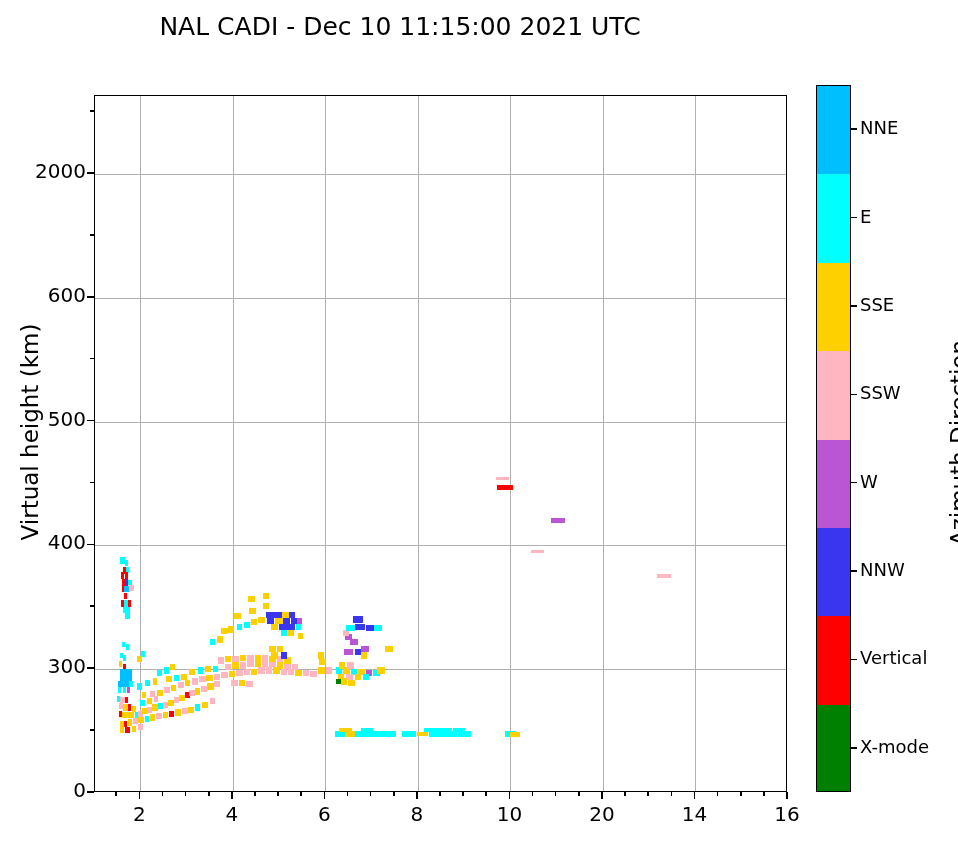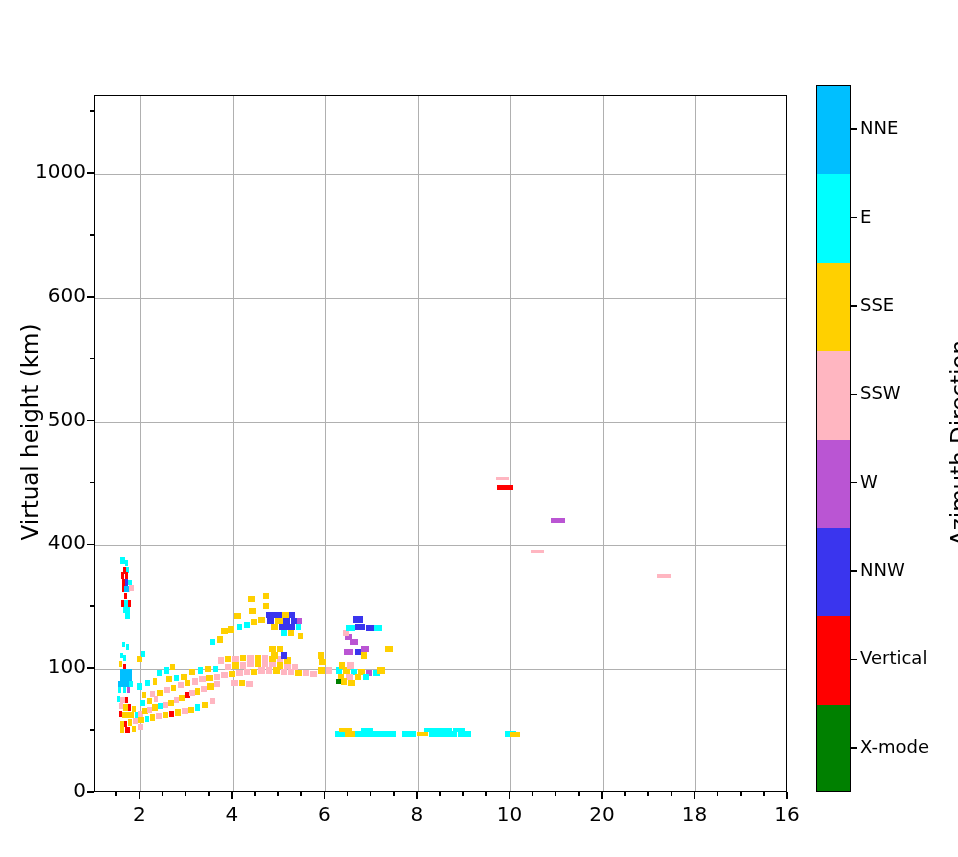--- a/index.html
+++ b/index.html
@@ -166,20 +166,21 @@
     white-space: nowrap;
     transform: rotate(-90deg);
     transform-origin: center center;
   }
 </style>
 </head>
 <body>
 
 <div id="figure">
 
+  <div id="plot-title">NAL CADI - Dec 10 11:15:00 2021 UTC</div>
 
   <div id="axes">
     <div id="grid-layer">
         <div class="gridline-v" style="left: 45.3364px;"></div>
         <div class="gridline-v" style="left: 137.86px;"></div>
         <div class="gridline-v" style="left: 230.383px;"></div>
         <div class="gridline-v" style="left: 322.907px;"></div>
         <div class="gridline-v" style="left: 415.43px;"></div>
         <div class="gridline-v" style="left: 507.953px;"></div>
         <div class="gridline-v" style="left: 600.477px;"></div>
@@ -427,49 +428,49 @@
         <div class="pt" style="left: 455.678px; top: 422.162px; width: 13.8785px; height: 4.95204px; background: rgb(186, 85, 211);"></div>
         <div class="pt" style="left: 435.785px; top: 453.731px; width: 12.9533px; height: 3.71403px; background: rgb(255, 182, 193);"></div>
         <div class="pt" style="left: 562.079px; top: 478.491px; width: 13.8785px; height: 3.71403px; background: rgb(255, 182, 193);"></div>
       </div>
   </div>
 
   <div id="ticks-layer">
       <div class="ytick-mark" style="top: 791.2px;"></div>
       <div class="ytick-label" style="top: 778px;">0</div>
       <div class="ytick-mark" style="top: 667.399px;"></div>
-      <div class="ytick-label" style="top: 654.199px;">100</div>
+      <div class="ytick-label" style="top: 654.199px;">300</div>
       <div class="ytick-mark" style="top: 543.598px;"></div>
       <div class="ytick-label" style="top: 530.398px;">400</div>
       <div class="ytick-mark" style="top: 419.797px;"></div>
       <div class="ytick-label" style="top: 406.597px;">500</div>
       <div class="ytick-mark" style="top: 295.996px;"></div>
       <div class="ytick-label" style="top: 282.796px;">600</div>
       <div class="ytick-mark" style="top: 172.195px;"></div>
-      <div class="ytick-label" style="top: 158.995px;">1000</div>
+      <div class="ytick-label" style="top: 158.995px;">2000</div>
       <div class="ytick-mark minor" style="top: 729.299px;"></div>
       <div class="ytick-mark minor" style="top: 605.498px;"></div>
       <div class="ytick-mark minor" style="top: 481.697px;"></div>
       <div class="ytick-mark minor" style="top: 357.896px;"></div>
       <div class="ytick-mark minor" style="top: 234.095px;"></div>
       <div class="ytick-mark minor" style="top: 110.294px;"></div>
       <div class="xtick-mark" style="left: 138.536px;"></div>
       <div class="xtick-label" style="left: 139.336px;">2</div>
       <div class="xtick-mark" style="left: 231.06px;"></div>
       <div class="xtick-label" style="left: 231.86px;">4</div>
       <div class="xtick-mark" style="left: 323.583px;"></div>
       <div class="xtick-label" style="left: 324.383px;">6</div>
       <div class="xtick-mark" style="left: 416.107px;"></div>
       <div class="xtick-label" style="left: 416.907px;">8</div>
       <div class="xtick-mark" style="left: 508.63px;"></div>
       <div class="xtick-label" style="left: 509.43px;">10</div>
       <div class="xtick-mark" style="left: 601.153px;"></div>
       <div class="xtick-label" style="left: 601.953px;">20</div>
       <div class="xtick-mark" style="left: 693.677px;"></div>
-      <div class="xtick-label" style="left: 694.477px;">18</div>
+      <div class="xtick-label" style="left: 694.477px;">14</div>
       <div class="xtick-mark" style="left: 786.2px;"></div>
       <div class="xtick-label" style="left: 787px;">16</div>
       <div class="xtick-mark minor" style="left: 115.406px;"></div>
       <div class="xtick-mark minor" style="left: 161.667px;"></div>
       <div class="xtick-mark minor" style="left: 184.798px;"></div>
       <div class="xtick-mark minor" style="left: 207.929px;"></div>
       <div class="xtick-mark minor" style="left: 254.191px;"></div>
       <div class="xtick-mark minor" style="left: 277.321px;"></div>
       <div class="xtick-mark minor" style="left: 300.452px;"></div>
       <div class="xtick-mark minor" style="left: 346.714px;"></div>

